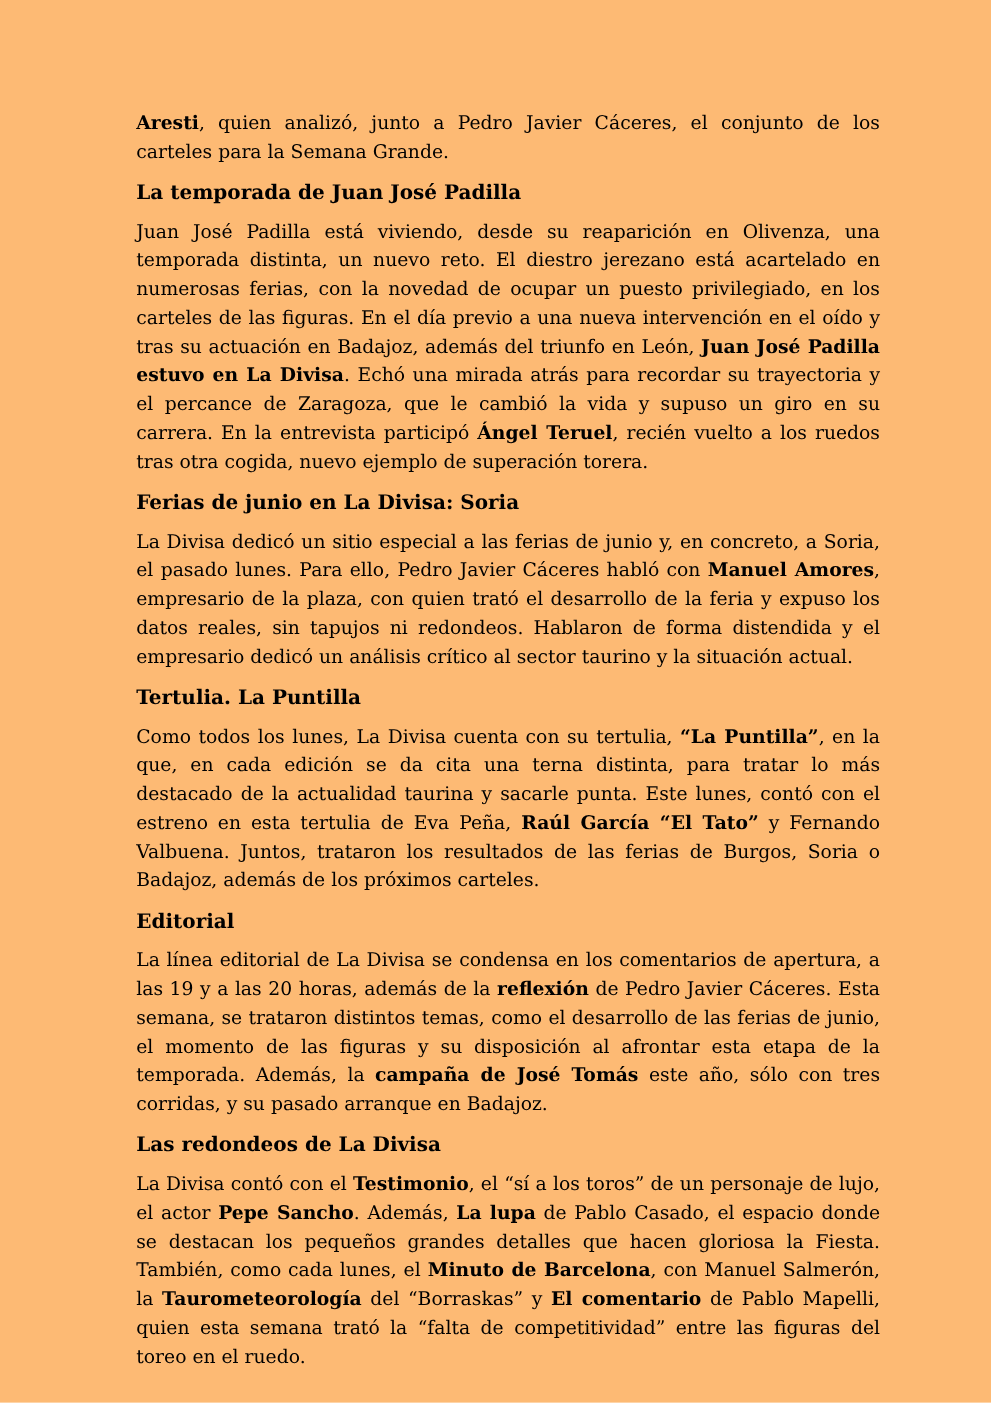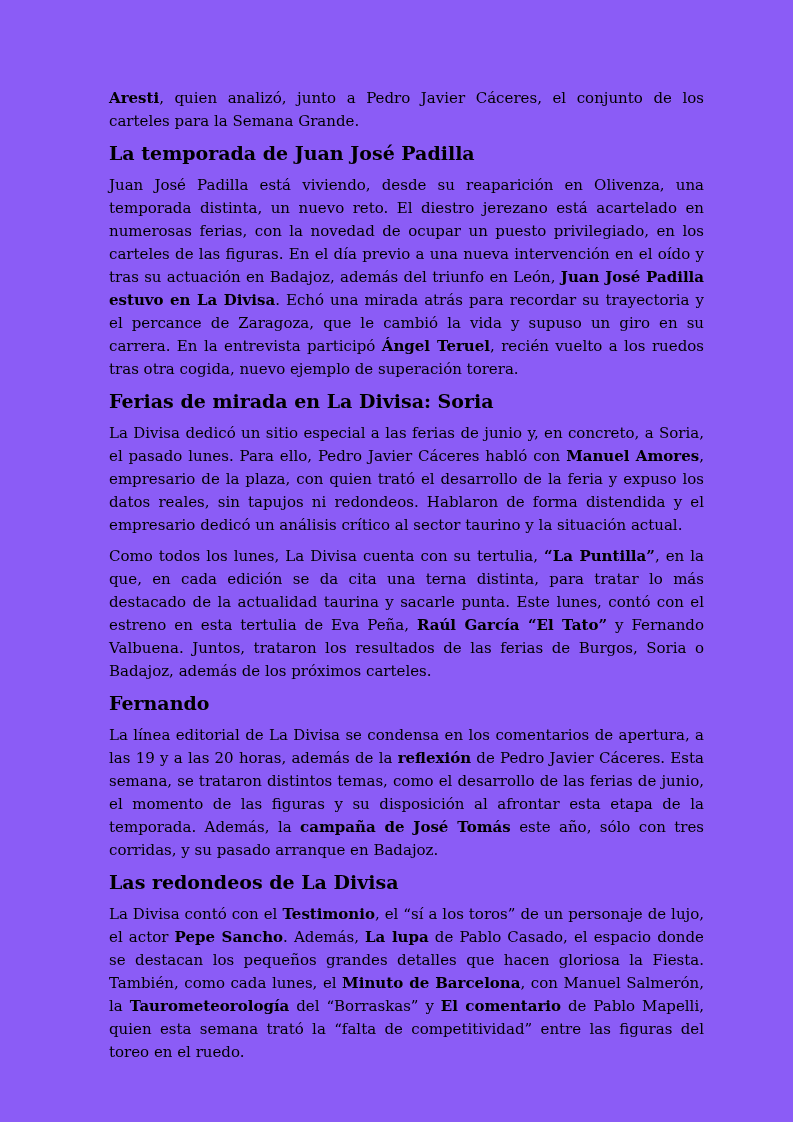--- a/index.html
+++ b/index.html
@@ -9,52 +9,53 @@
   }
   body {
     width: 793px;
     height: 1122px;
     overflow: hidden;
   }
   .page {
     box-sizing: border-box;
     width: 793px;
     height: 1122px;
-    background: #8b5cf6;
+    background: #fdba74;
     padding: 87px 89px 50px 109px;
   }
   .doc {
     font-family: "DejaVu Serif", serif;
     font-size: 15px;
     line-height: 23px;
     color: #000000;
     text-align: justify;
   }
   .doc p {
     margin: 0 0 8px 0;
   }
   .doc h2 {
-    font-size: 19px;
+    font-size: 16px;
     line-height: 23px;
     font-weight: bold;
     margin: 9px 0 9px 0;
     text-align: left;
   }
   .b { font-weight: bold; }
   .i { }
 </style>
 </head>
 <body>
 
 <div class="page">
   <div class="doc" id="doc">
       <p><span class="b">Aresti</span><span>, quien analizó, junto a Pedro Javier Cáceres, el conjunto de los carteles para la Semana Grande.</span></p>
       <h2><span>La temporada de Juan José Padilla</span></h2>
       <p><span>Juan José Padilla está viviendo, desde su reaparición en Olivenza, una temporada distinta, un nuevo reto. El diestro jerezano está acartelado en numerosas ferias, con la novedad de ocupar un puesto privilegiado, en los carteles de las figuras. En el día previo a una nueva intervención en el oído y tras su actuación en Badajoz, además del triunfo en León, </span><span class="b">Juan José Padilla estuvo en La Divisa</span><span>. Echó una mirada atrás para recordar su trayectoria y el percance de Zaragoza, que le cambió la vida y supuso un giro en su carrera. En la entrevista participó </span><span class="b">Ángel Teruel</span><span>, recién vuelto a los ruedos tras otra cogida, nuevo ejemplo de superación torera.</span></p>
-      <h2><span>Ferias de mirada en La Divisa: Soria</span></h2>
+      <h2><span>Ferias de junio en La Divisa: Soria</span></h2>
       <p><span>La Divisa dedicó un sitio especial a las ferias de junio y, en concreto, a Soria, el pasado lunes. Para ello, Pedro Javier Cáceres habló con </span><span class="b">Manuel Amores</span><span>, empresario de la plaza, con quien trató el desarrollo de la feria y expuso los datos reales, sin tapujos ni redondeos. Hablaron de forma distendida y el empresario dedicó un análisis crítico al sector taurino y la situación actual.</span></p>
+      <h2><span>Tertulia. La Puntilla</span></h2>
       <p><span>Como todos los lunes, La Divisa cuenta con su tertulia, </span><span class="b">“La Puntilla”</span><span>, en la que, en cada edición se da cita una terna distinta, para tratar lo más destacado de la actualidad taurina y sacarle punta. Este lunes, contó con el estreno en esta tertulia de Eva Peña, </span><span class="b">Raúl García “El Tato”</span><span> y Fernando Valbuena. Juntos, trataron los resultados de las ferias de Burgos, Soria o Badajoz, además de los próximos carteles.</span></p>
-      <h2><span>Fernando</span></h2>
+      <h2><span>Editorial</span></h2>
       <p><span>La línea editorial de La Divisa se condensa en los comentarios de apertura, a las 19 y a las 20 horas, además de la </span><span class="b">reflexión</span><span> de Pedro Javier Cáceres. Esta semana, se trataron distintos temas, como el desarrollo de las ferias de junio, el momento de las figuras y su disposición al afrontar esta etapa de la temporada. Además, la </span><span class="b">campaña de José Tomás</span><span> este año, sólo con tres corridas, y su pasado arranque en Badajoz.</span></p>
       <h2><span>Las redondeos de La Divisa</span></h2>
       <p><span>La Divisa contó con el </span><span class="b i">Testimonio</span><span>, el “sí a los toros” de un personaje de lujo, el actor </span><span class="b">Pepe Sancho</span><span>. Además, </span><span class="b i">La lupa</span><span> de Pablo Casado, el espacio donde se destacan los pequeños grandes detalles que hacen gloriosa la Fiesta. También, como cada lunes, el </span><span class="b i">Minuto de Barcelona</span><span>, con Manuel Salmerón, la </span><span class="b i">Taurometeorología</span><span> del “Borraskas” y </span><span class="b i">El comentario</span><span> de Pablo Mapelli, quien esta semana trató la “falta de competitividad” entre las figuras del toreo en el ruedo.</span></p>
     </div>
 </div>
 
 </body></html>

